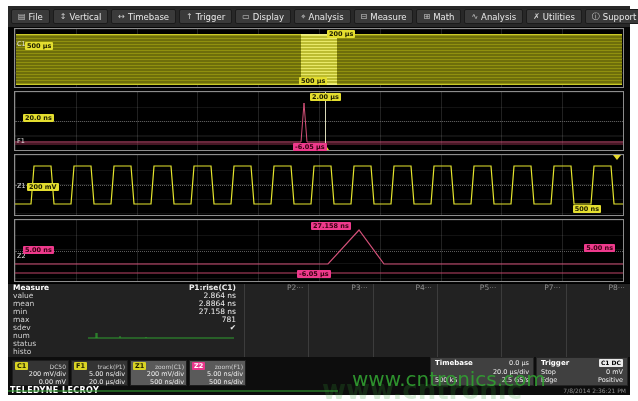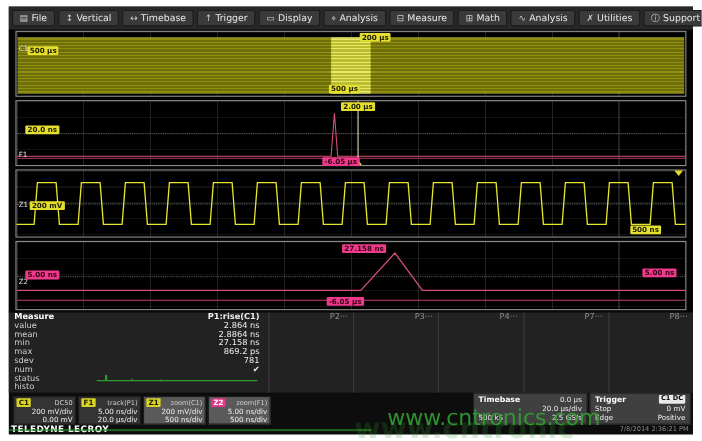--- a/index.html
+++ b/index.html
@@ -199,21 +199,20 @@
           <div class="mcell">sdev</div>
           <div class="mcell">num</div>
           <div class="mcell">status</div>
           <div class="mcell">histo</div>
         </div>
         <div class="mcol p1">
           <div class="mcell mhead">P1:rise(C1)</div>
           <div class="mcell">2.864 ns</div>
           <div class="mcell">2.8864 ns</div>
           <div class="mcell">27.158 ns</div>
-          <div class="mcell">869.2 ps</div>
           <div class="mcell">781</div>
           <div class="mcell ok">✔</div>
           <div class="mcell"><svg width="150" height="8">
               <path d="M2,6 H148" stroke="#2f9e2f" fill="none"></path>
               <path d="M10,6 V1 M11,6 V1 M34,6 V4 M60,6 V5" stroke="#2f9e2f" fill="none"></path>
             </svg></div>
         </div>
         <div class="mcol pe">
           <div class="mcell">P2···</div>
           <div class="mcell"></div>
@@ -231,20 +230,31 @@
           <div class="mcell"></div>
           <div class="mcell"></div>
           <div class="mcell"></div>
           <div class="mcell"></div>
           <div class="mcell"></div>
           <div class="mcell"></div>
           <div class="mcell"></div>
         </div>
         <div class="mcol pe">
           <div class="mcell">P4···</div>
+          <div class="mcell"></div>
+          <div class="mcell"></div>
+          <div class="mcell"></div>
+          <div class="mcell"></div>
+          <div class="mcell"></div>
+          <div class="mcell"></div>
+          <div class="mcell"></div>
+          <div class="mcell"></div>
+        </div>
+        <div class="mcol pe">
+          <div class="mcell">P5···</div>
           <div class="mcell"></div>
           <div class="mcell"></div>
           <div class="mcell"></div>
           <div class="mcell"></div>
           <div class="mcell"></div>
           <div class="mcell"></div>
           <div class="mcell"></div>
           <div class="mcell"></div>
         </div>
         <div class="mcol pe">

